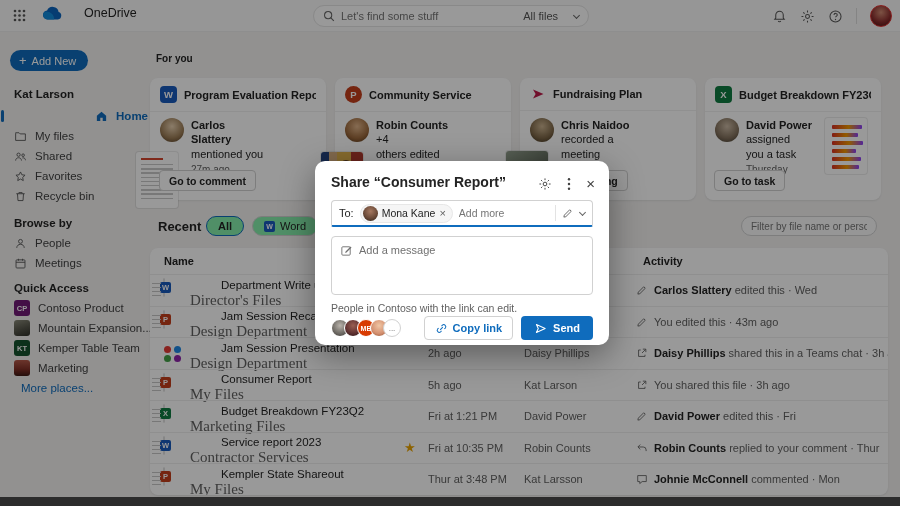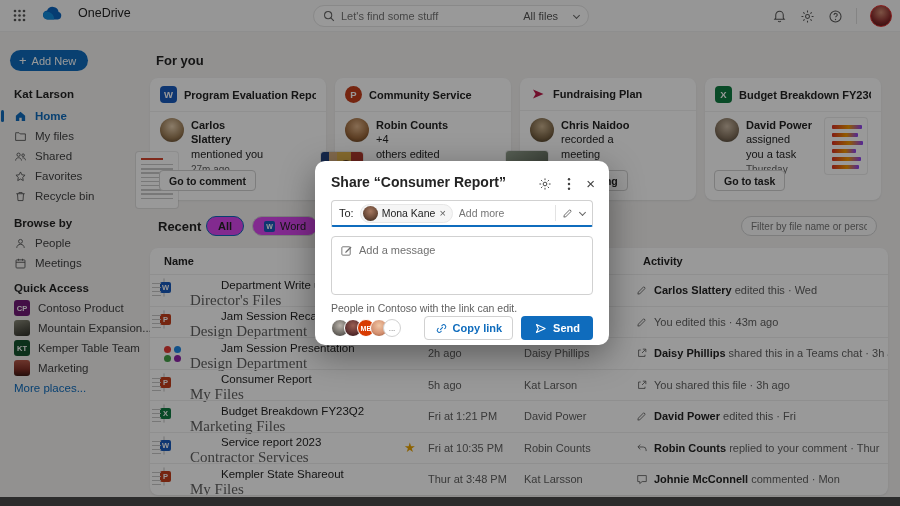--- a/index.html
+++ b/index.html
@@ -6,48 +6,48 @@
   html,body { width:900px; height:506px; overflow:hidden; }
   body { position:relative; font-family:"Liberation Sans","DejaVu Sans",sans-serif; background:#4a4a4a; color:#242424; }
   svg { display:block; }
 
   
   .app { position:absolute; left:0; top:0; right:0; bottom:9px; background:#f3f2f1; }
 
   
   .topbar { position:absolute; left:0; top:0; right:0; height:32px; background:#fafafa; border-bottom:1px solid #ededed; }
   .waffle { position:absolute; left:13px; top:9px; cursor:pointer; }
-  .logo { position:absolute; left:42px; top:6px; display:flex; align-items:flex-end; gap:16px; }
+  .logo { position:absolute; left:42px; top:6px; display:flex; align-items:flex-end; gap:22px; }
   .logo-text { font-size:12.5px; color:#242424; }
   .searchbox { position:absolute; left:313px; top:5px; width:276px; height:22px; background:#fff; border:1px solid #e4e4e4; border-radius:11px; display:flex; align-items:center; gap:6px; padding:0 9px; }
   .searchbox input { flex:1; min-width:0; border:none; outline:none; background:transparent; font-family:inherit; font-size:11px; color:#444; }
   .scope { display:flex; align-items:center; gap:16px; font-size:11px; color:#555; cursor:pointer; white-space:nowrap; }
   .chev { width:5px; height:5px; border-right:1.3px solid #666; border-bottom:1.3px solid #666; transform:rotate(45deg); margin-top:-2px; }
   .top-icons { position:absolute; right:8px; top:0; height:32px; display:flex; align-items:center; gap:13px; }
   .divider-v { width:1px; height:16px; background:#dcdcdc; }
   .avatar-top { width:22px; height:22px; border-radius:50%; background:radial-gradient(circle at 50% 32%, #d08a72 0%, #8b2e2e 58%, #421414 100%); border:1px solid #d33; cursor:pointer; }
 
   
   .sidebar { position:absolute; left:0; top:32px; bottom:0; width:148px; }
   .addnew { position:absolute; left:10px; top:18px; height:21px; padding:0 12px 0 9px; background:#0f6cbd; color:#fff; border:none; border-radius:11px; font-family:inherit; font-size:11px; display:flex; align-items:center; gap:5px; cursor:pointer; }
   .plus { font-size:13px; line-height:1; }
   .side-list { position:absolute; left:0; top:50px; right:0; }
   .user-label { padding:6px 0 6px 14px; font-size:11.5px; font-weight:bold; color:#242424; }
   .nav-item { position:relative; height:20px; display:flex; align-items:center; gap:8px; padding-left:14px; font-size:11.5px; color:#424242; cursor:pointer; white-space:nowrap; }
-  .nav-item.active { color:#0f6cbd; font-weight:bold; }
+  .nav-item.active { color:#0f6cbd; font-weight:bold;justify-content:flex-end; }
   .nav-item.active::before { content:""; position:absolute; left:1px; top:4px; bottom:4px; width:3px; border-radius:2px; background:#0f6cbd; }
   .section-h { height:20px; display:flex; align-items:center; padding-left:14px; font-size:11.5px; font-weight:bold; color:#242424; margin-top:7px; }
   .sq { width:16px; height:16px; border-radius:3px; color:#fff; font-size:7.5px; font-weight:bold; display:flex; align-items:center; justify-content:center; flex:none; }
   .thumb-mtn { background:linear-gradient(160deg,#8a8a7a 0%,#55554a 55%,#2f2f28 100%); }
   .thumb-mkt { background:linear-gradient(180deg,#b45a4a 0%,#7e2f26 60%,#3f1a14 100%); }
-  .more-places { padding:4px 0 0 14px; font-size:11.5px; color:#0f6cbd; cursor:pointer; }
+  .more-places { padding:4px 0 0 14px; font-size:11.5px; color:#0f6cbd; cursor:pointer;margin-left:7px; }
 
   
   .main { position:absolute; left:146px; top:32px; right:0; bottom:0; }
-  .foryou-title { position:absolute; left:10px; top:21px; font-size:13px; font-weight:bold; }
+  .foryou-title { position:absolute; left:10px; top:21px; font-size:10px; font-weight:bold; }
   .cards { position:absolute; left:4px; top:46px; display:flex; gap:9px; }
   .card { position:relative; width:176px; height:122px; background:#fff; border-radius:8px; box-shadow:0 1px 2px rgba(0,0,0,.08); cursor:pointer; }
   .card-head { display:flex; align-items:center; gap:7px; padding:8px 10px; border-bottom:1px solid #f0f0f0; }
   .card-title { font-size:11px; font-weight:bold; white-space:nowrap; overflow:hidden; }
   .cico { width:17px; height:17px; border-radius:4px; color:#fff; font-weight:bold; font-size:9.5px; display:flex; align-items:center; justify-content:center; flex:none; }
   .card-body { position:absolute; left:10px; top:40px; right:60px; display:flex; gap:7px; }
   .cavatar { width:24px; height:24px; border-radius:50%; flex:none; }
   .clines { font-size:11px; line-height:1.3; }
   .clines b { font-weight:bold; }
   .ctime { font-size:10px; color:#616161; margin-top:2px; }
@@ -61,21 +61,21 @@
   .t-video { background:linear-gradient(140deg,#93a08e 0%,#5d6658 60%,#3c4438 100%); position:relative; }
   .t-video::before { content:""; position:absolute; left:50%; top:50%; width:16px; height:16px; margin:-8px 0 0 -8px; border-radius:50%; background:rgba(20,20,20,.65); }
   .t-video::after { content:""; position:absolute; left:50%; top:50%; margin:-3.5px 0 0 -2px; border-left:6px solid #fff; border-top:3.5px solid transparent; border-bottom:3.5px solid transparent; }
   .t-chart { background:#fff; padding:7px 4px 0 7px; display:flex; flex-direction:column; gap:4.5px; }
   .t-chart i { display:block; height:3.5px; border-radius:1px; background:linear-gradient(90deg,#d93025,#f29900 55%,#8a3ffc); }
   .t-chart i:nth-child(1){width:30px;} .t-chart i:nth-child(2){width:26px;} .t-chart i:nth-child(3){width:31px;} .t-chart i:nth-child(4){width:24px;} .t-chart i:nth-child(5){width:29px;} .t-chart i:nth-child(6){width:27px;}
 
   
   .recent-title { position:absolute; left:12px; top:187px; font-size:13px; font-weight:bold; }
   .pills { position:absolute; left:60px; top:184px; display:flex; gap:8px; }
-  .pill { height:20px; display:flex; align-items:center; gap:5px; padding:0 11px; background:#d946ef; border:1px solid #d1d1d1; border-radius:10px; font-size:11px; color:#242424; cursor:pointer; white-space:nowrap; }
+  .pill { height:20px; display:flex; align-items:center; gap:5px; padding:0 11px; background:#86efac; border:1px solid #d1d1d1; border-radius:10px; font-size:11px; color:#242424; cursor:pointer; white-space:nowrap; }
   .pill.active { border:1.6px solid #0f6cbd; font-weight:bold; }
   .mini-sq { width:11px; height:11px; border-radius:2px; color:#fff; font-size:7px; font-weight:bold; display:flex; align-items:center; justify-content:center; }
   .filter-input { position:absolute; right:23px; top:184px; width:136px; height:20px; border:1px solid #d1d1d1; border-radius:10px; background:#fafafa; font-family:inherit; font-size:10px; color:#616161; padding:0 9px; outline:none; }
 
   
   .tablebox { position:absolute; left:4px; top:216px; width:738px; height:247px; background:#fff; border-radius:8px; box-shadow:0 1px 2px rgba(0,0,0,.08); overflow:hidden; }
   .th { position:absolute; top:7px; font-size:11px; font-weight:bold; color:#242424; }
   .th-name { left:14px; } .th-activity { left:493px;text-align:center; }
   .rows { position:absolute; left:0; top:26px; right:0; }
   .row { position:relative; height:31.5px; border-top:1px solid #efefef; cursor:pointer; }

